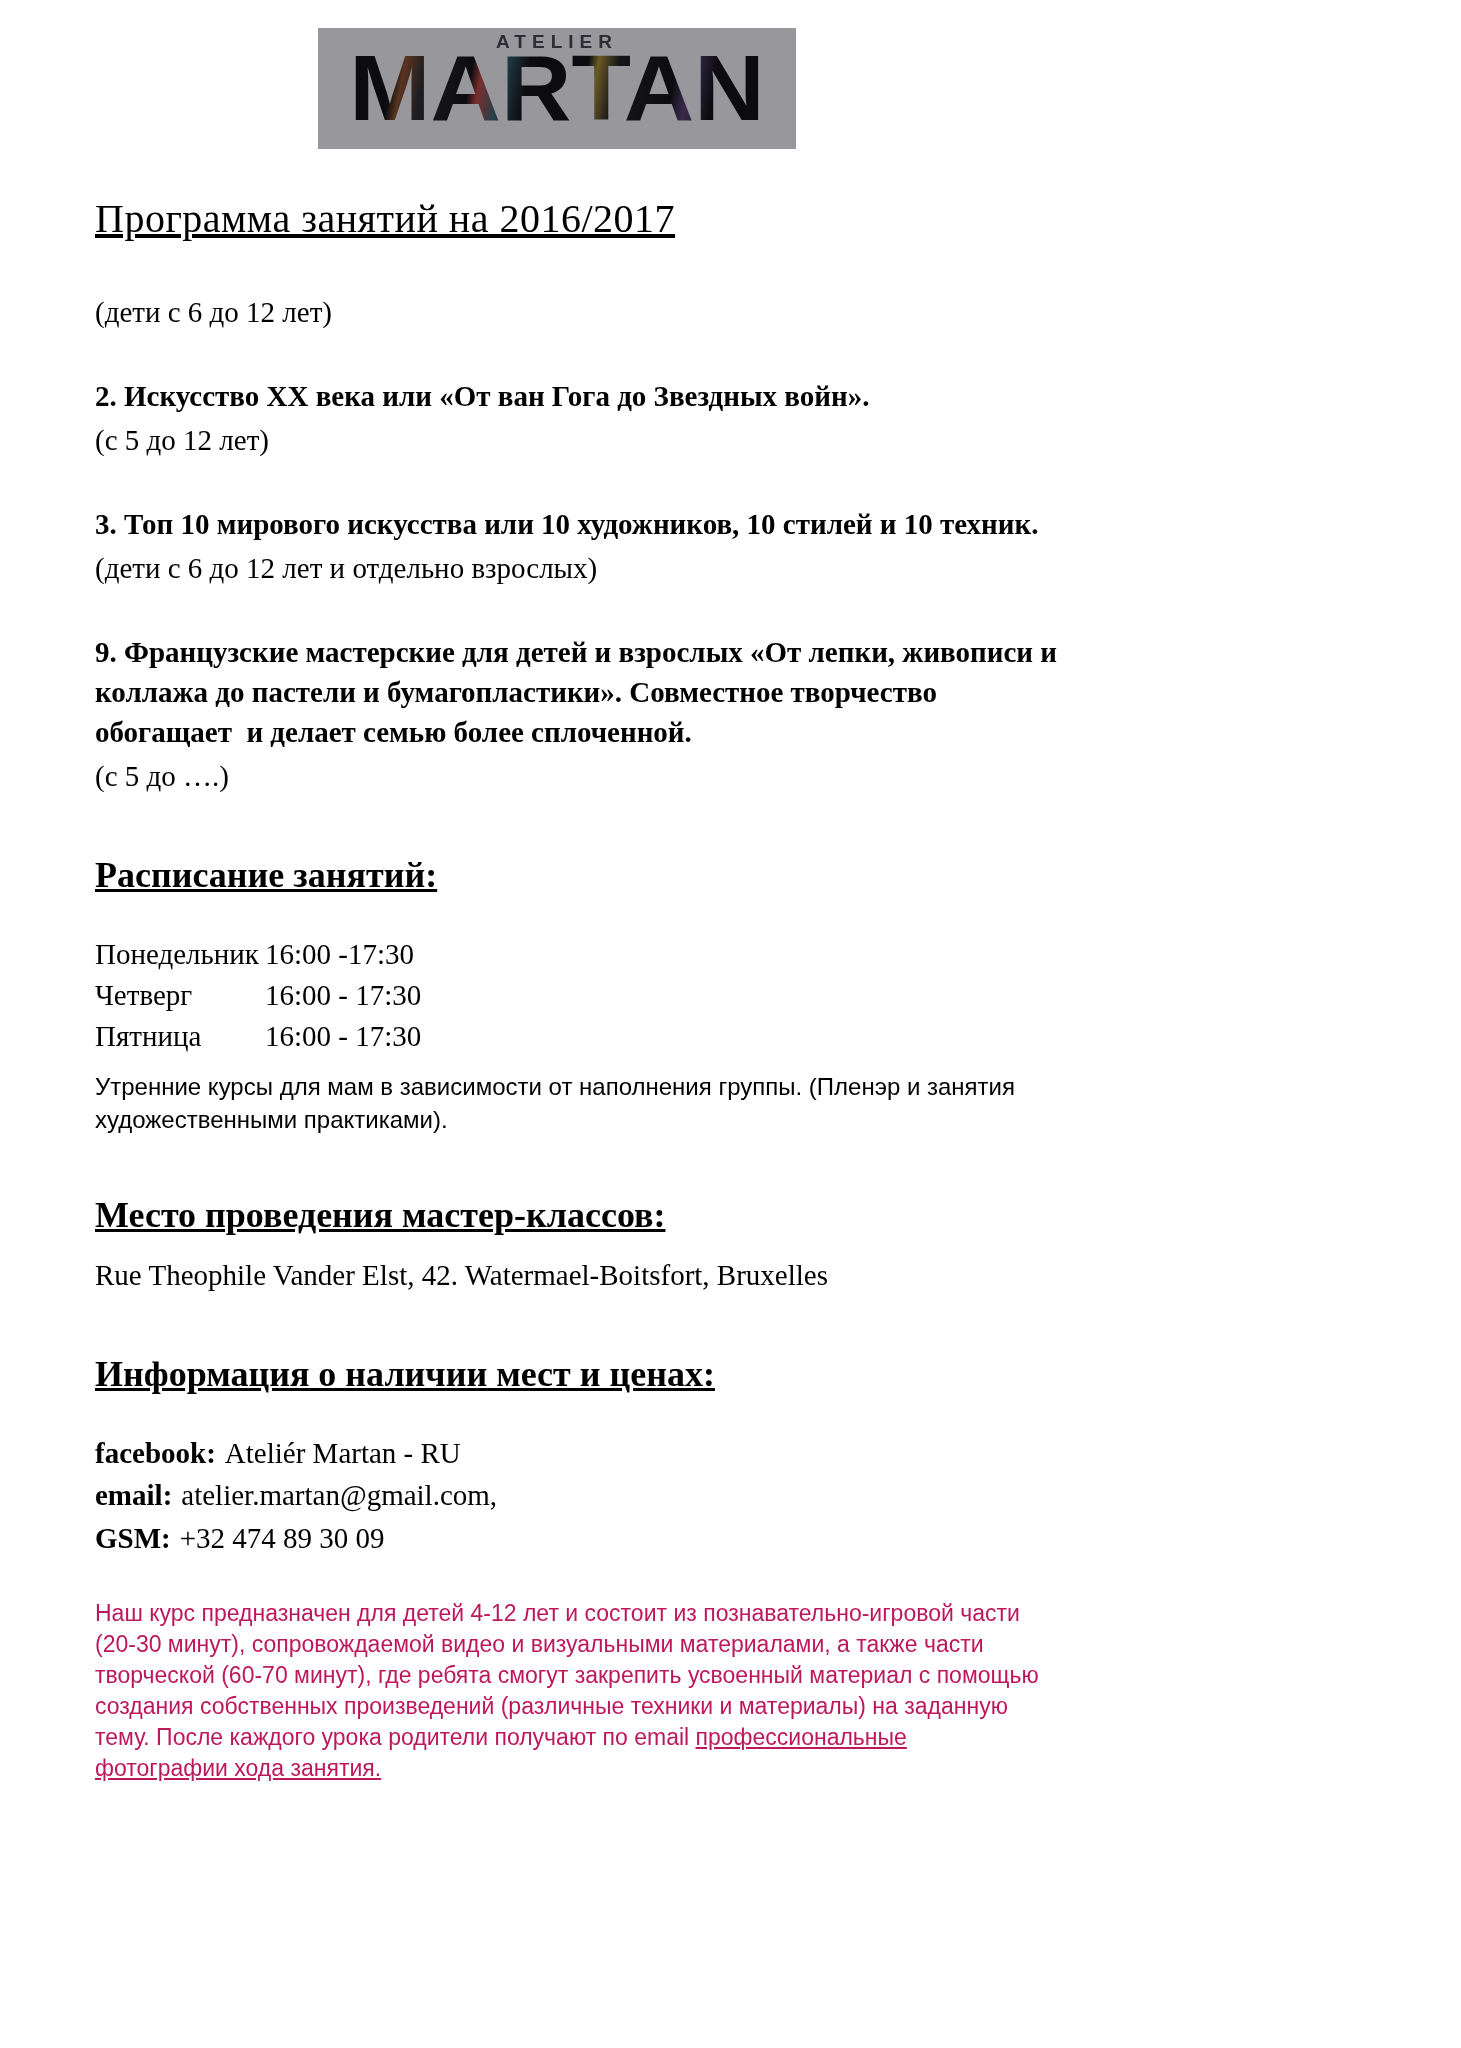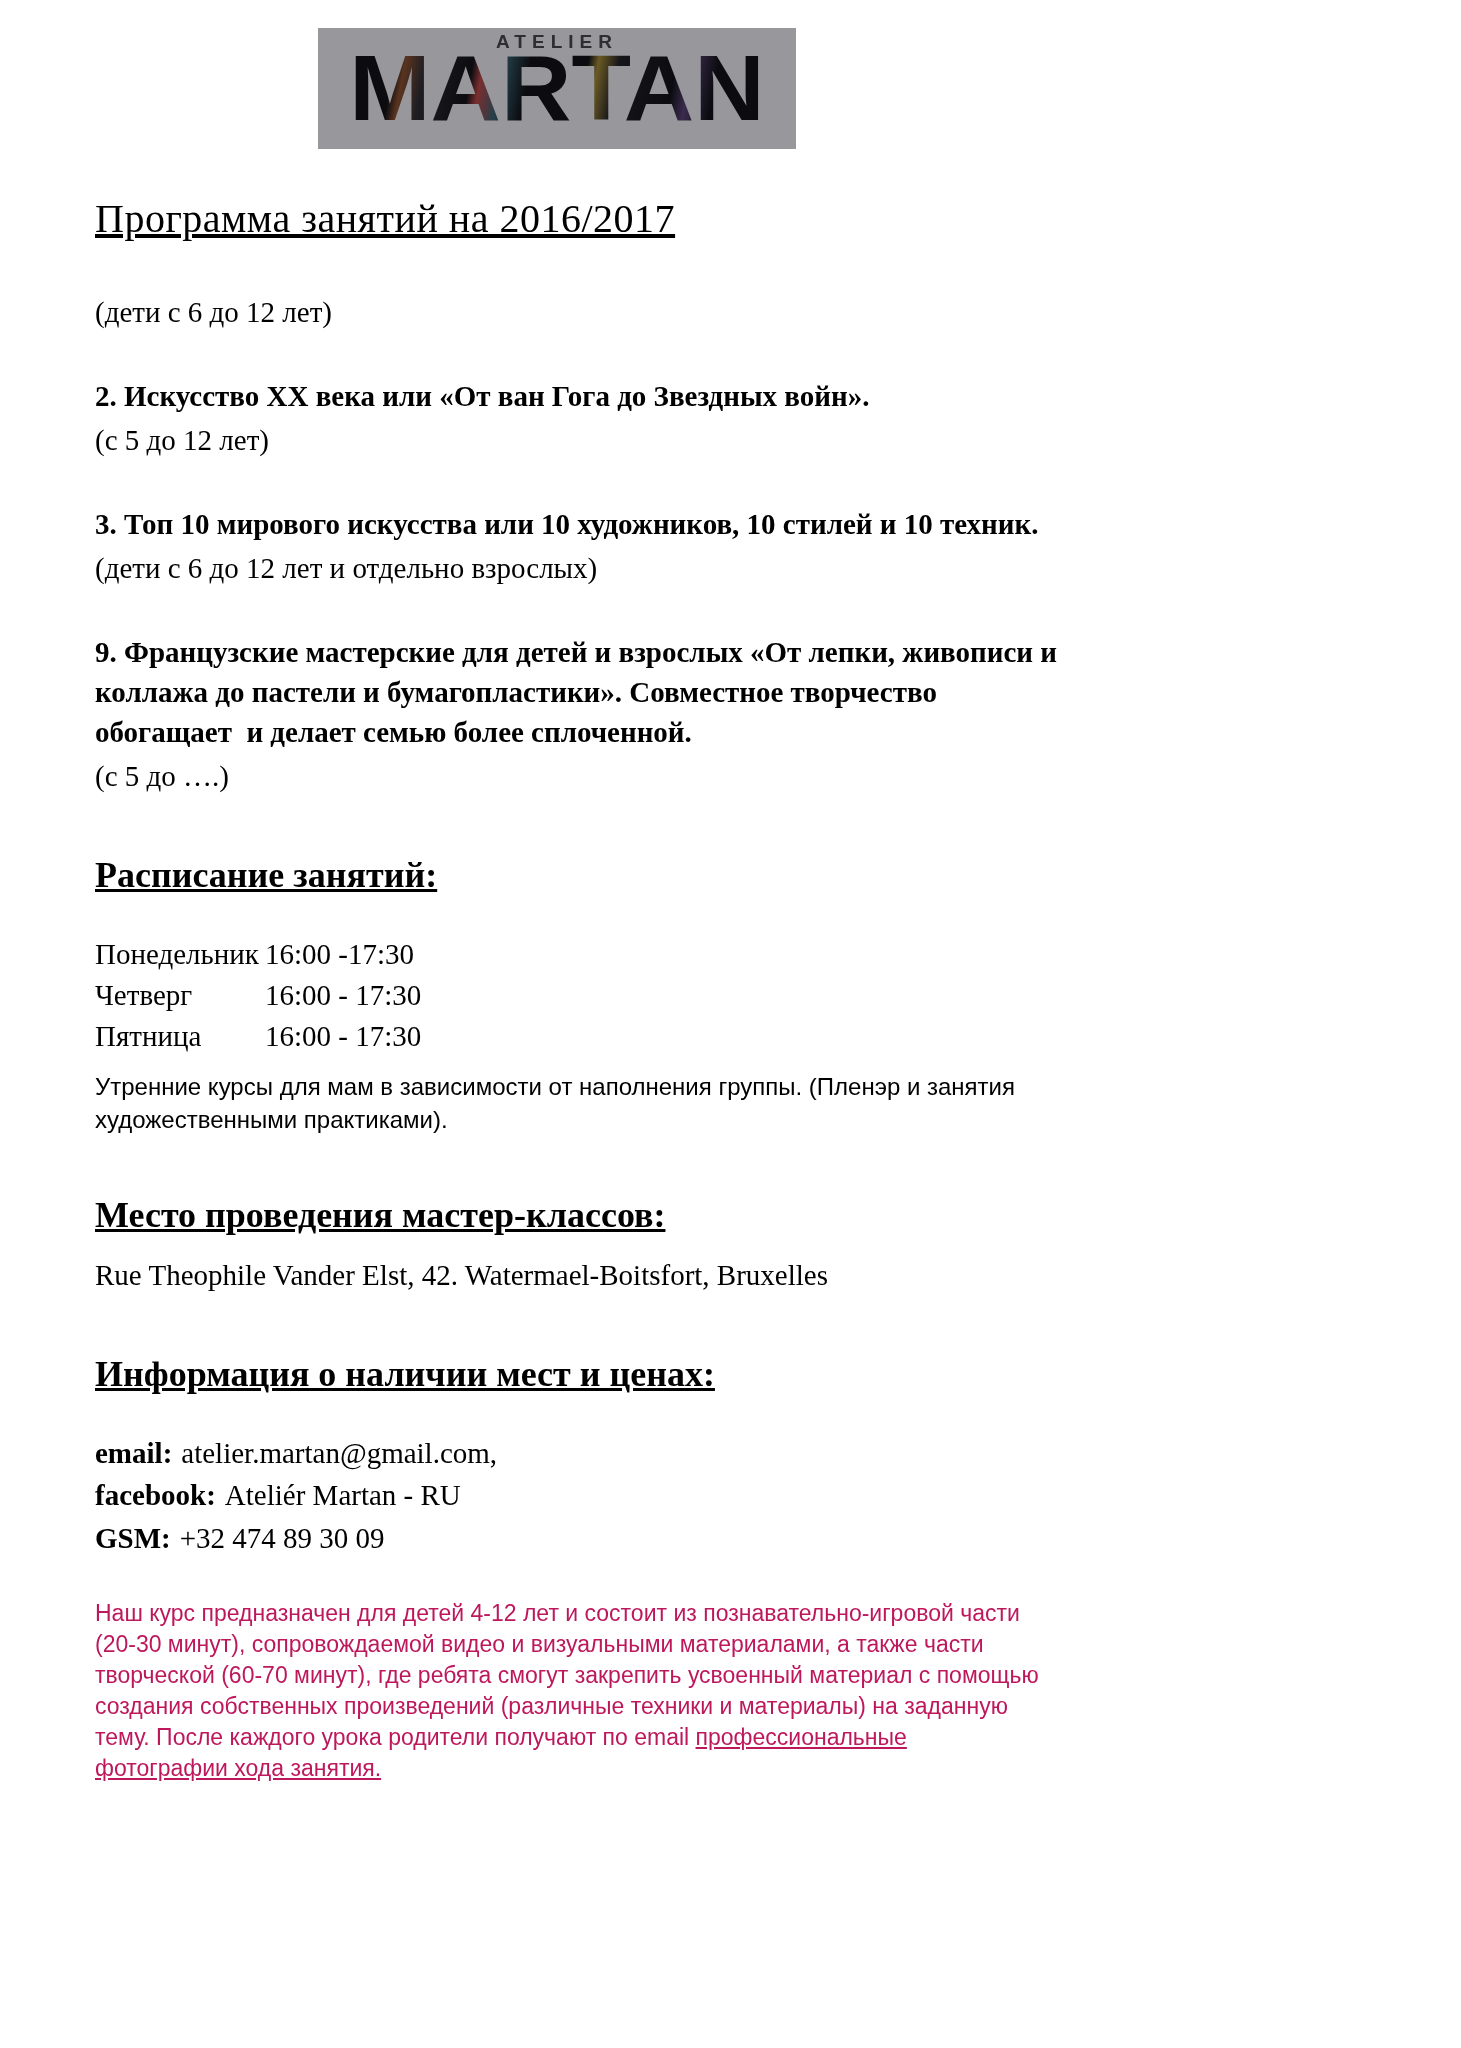--- a/index.html
+++ b/index.html
@@ -198,24 +198,24 @@
     <p class="schedule-note">Утренние курсы для мам в зависимости от наполнения группы. (Пленэр и занятия художественными практиками).</p>
 
     <h2 class="section-heading centered">Место проведения мастер-классов:</h2>
 
     <p class="address">Rue Theophile Vander Elst, 42. Watermael-Boitsfort, Bruxelles</p>
 
     <h2 class="section-heading centered">Информация о наличии мест и ценах:</h2>
 
     <div class="contacts">
       <p>
-        <span class="contact-label">email:</span><span>atelier.martan@gmail.com,</span>
+        <span class="contact-label">facebook:</span><span>Ateliér Martan - RU</span>
       </p>
       <p>
-        <span class="contact-label">facebook:</span><span>Ateliér Martan - RU</span>
+        <span class="contact-label">email:</span><span>atelier.martan@gmail.com,</span>
       </p>
       <p>
         <span class="contact-label">GSM:</span><span>+32 474 89 30 09</span>
       </p>
     </div>
 
     <p class="footer">
       <span>Наш курс предназначен для детей 4-12 лет и состоит из познавательно-игровой части (20-30 минут), сопровождаемой видео и визуальными материалами, а также части творческой (60-70 минут), где ребята смогут закрепить усвоенный материал с помощью создания собственных произведений (различные техники и материалы) на заданную тему. После каждого урока родители получают по email </span><span class="underline">профессиональные фотографии хода занятия.</span>
     </p>
 

